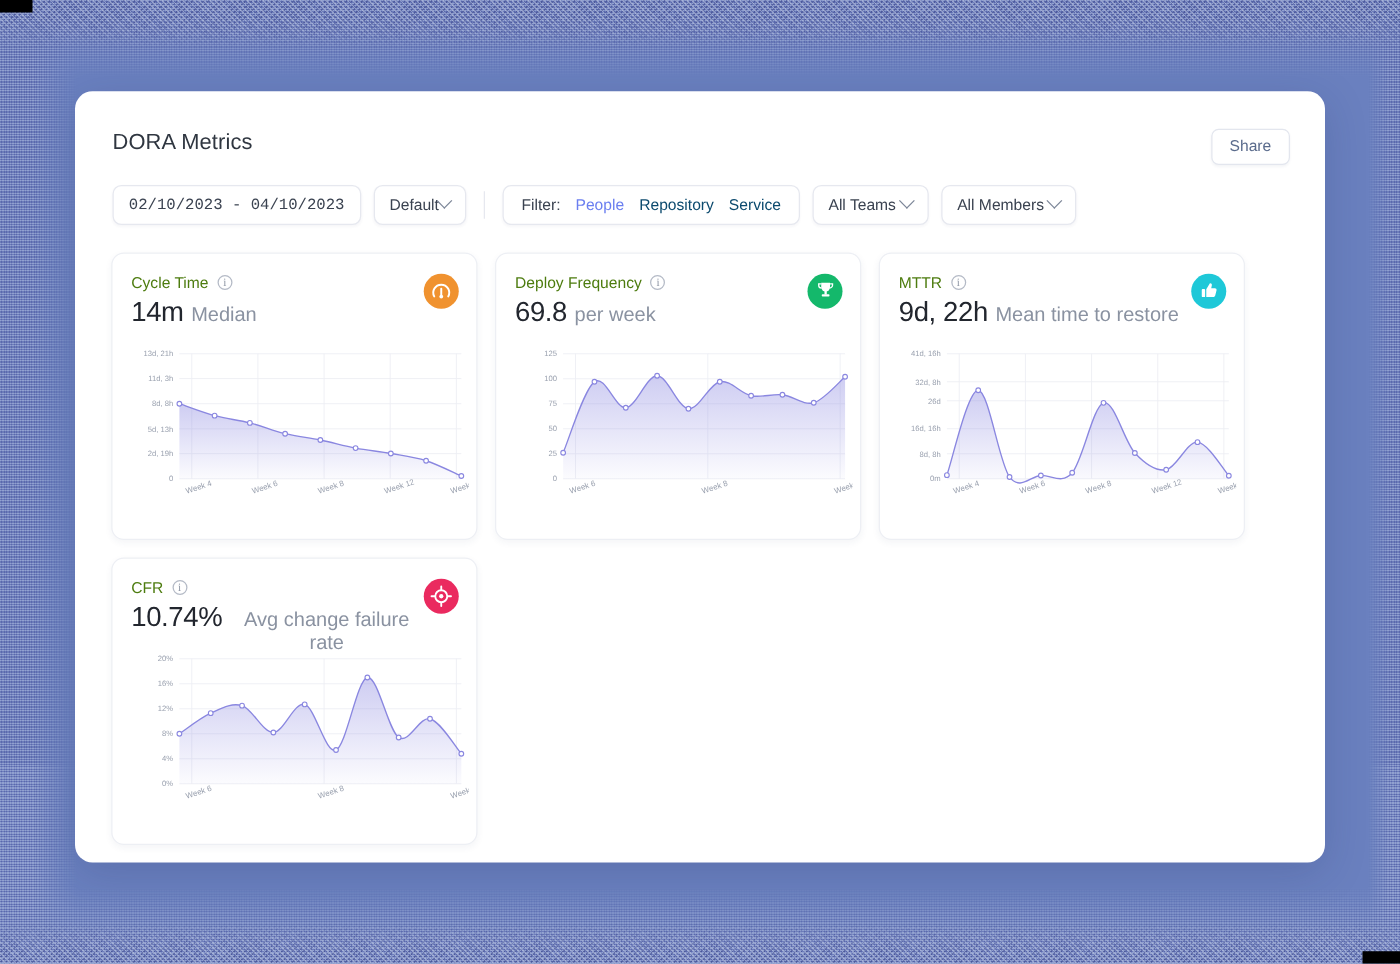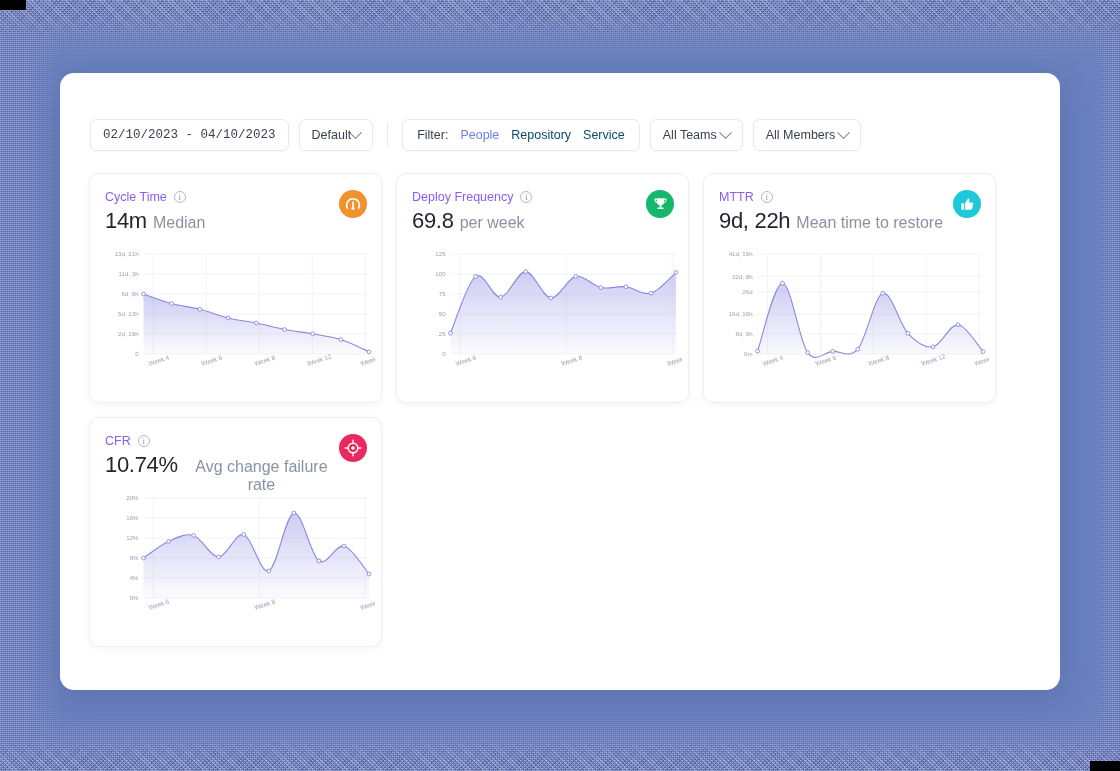--- a/index.html
+++ b/index.html
@@ -104,21 +104,21 @@
   #cards { margin-top: 22px; display:flex; flex-wrap:wrap; gap:14px; padding-left:1px; }
   .metric-card {
     width: 293px; height: 230px;
     background:#fff; border:1px solid #edeff4; border-radius:10px;
     box-shadow: 0 2px 6px rgba(40,50,90,.05);
     padding: 16px 14px 10px 15px;
     position: relative;
   }
   .card-head { display:flex; align-items:flex-start; justify-content:space-between; }
   .card-title-row { display:flex; align-items:center; gap:7px; }
-  .card-title { font-size:12.5px; color:#8b5cf6;text-align:center; }
+  .card-title { font-size:12.5px; color:#4d7c0f;text-align:center; }
   .info-icon {
     width:12px; height:12px; border-radius:50%; border:1px solid #b4bac6;
     color:#9098a6; font-size:9px; line-height:10px; text-align:center;
     font-family:"Liberation Serif", serif; cursor:pointer; flex:none;
   }
   .value-row { display:flex; align-items:baseline; gap:6px; margin-top:4px;text-align:center; }
   .card-value { font-size:22px; color:#22262e; letter-spacing:-.3px; }
   .card-unit { font-size:16px; color:#8a92a1; }
   .badge { width:28px; height:28px; border-radius:50%; display:flex;
            align-items:center; justify-content:center; flex:none; }
@@ -134,20 +134,24 @@
 </style>
 </head>
 <body>
 
 <div id="noise-frame"></div>
 <div class="corner-dark" style="left:0;top:0;width:26px;height:10px;"></div>
 <div class="corner-dark" style="right:0;bottom:0;width:30px;height:10px;"></div>
 
 <div id="app-panel">
 
+  <div class="panel-head">
+    <div id="page-title">DORA Metrics</div>
+    <button id="share-button">Share</button>
+  </div>
 
   <div id="toolbar">
 
     <div class="ctl clickable" id="date-range-control">
       <span>02/10/2023 - 04/10/2023</span>
     </div>
 
     <div class="ctl clickable" id="preset-control">
       <span>Default</span>
       <span class="chev"></span>

